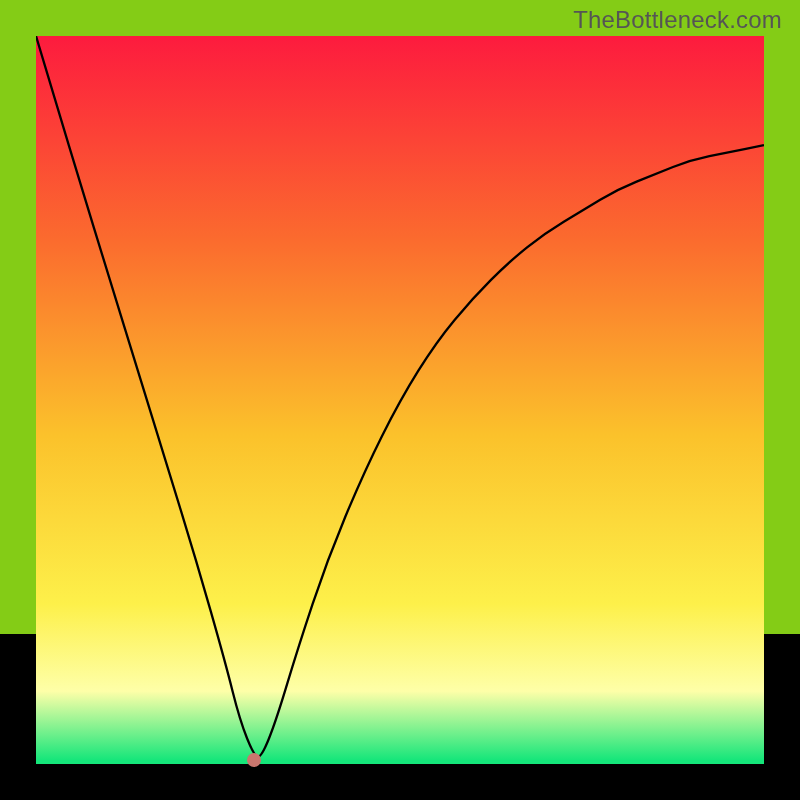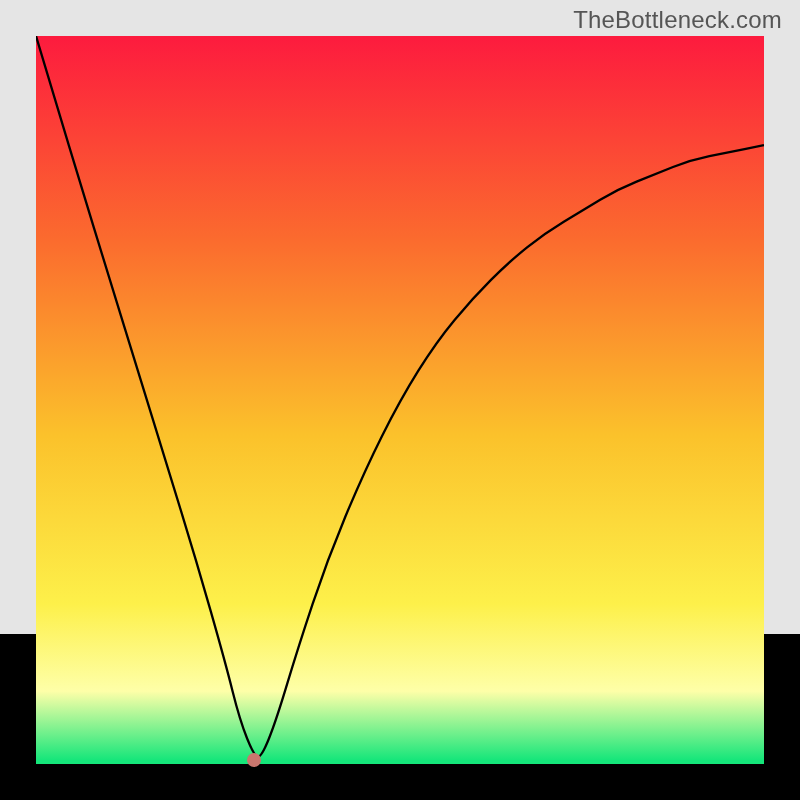--- a/index.html
+++ b/index.html
@@ -8,21 +8,21 @@
     width: 800px;
     height: 800px;
     overflow: hidden;
     background: #000;
     font-family: Arial, Helvetica, sans-serif;
   }
   .frame {
     position: relative;
     width: 800px;
     height: 634px;
-    background: #e5e5e5;
+    background: #84cc16;
   }
   .plot-area {
     position: absolute;
     left: 36px;
     top: 36px;
     width: 728px;
     height: 728px;
     
     background: linear-gradient(
       to bottom,

